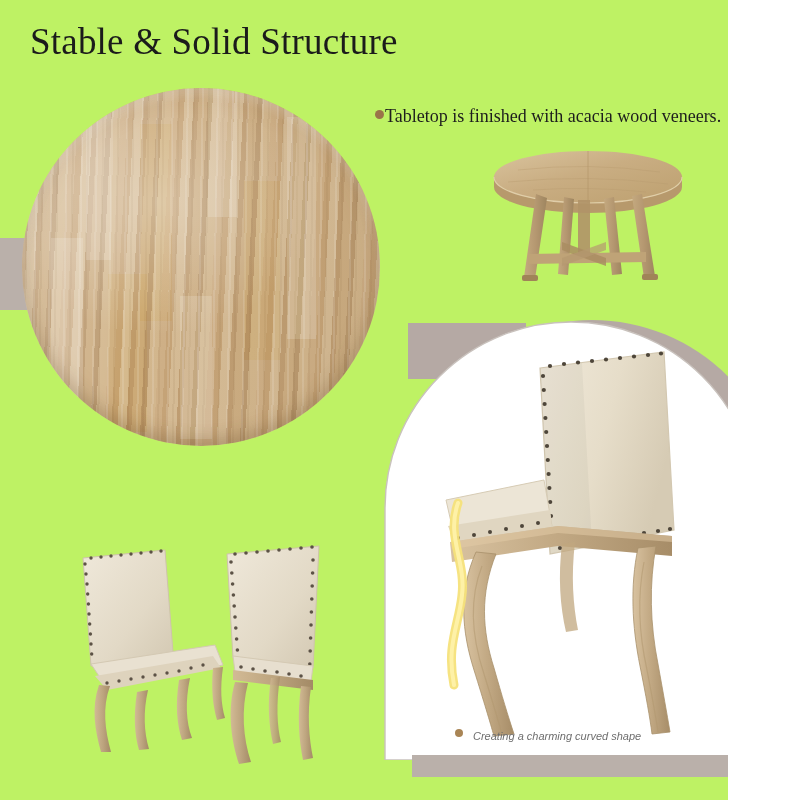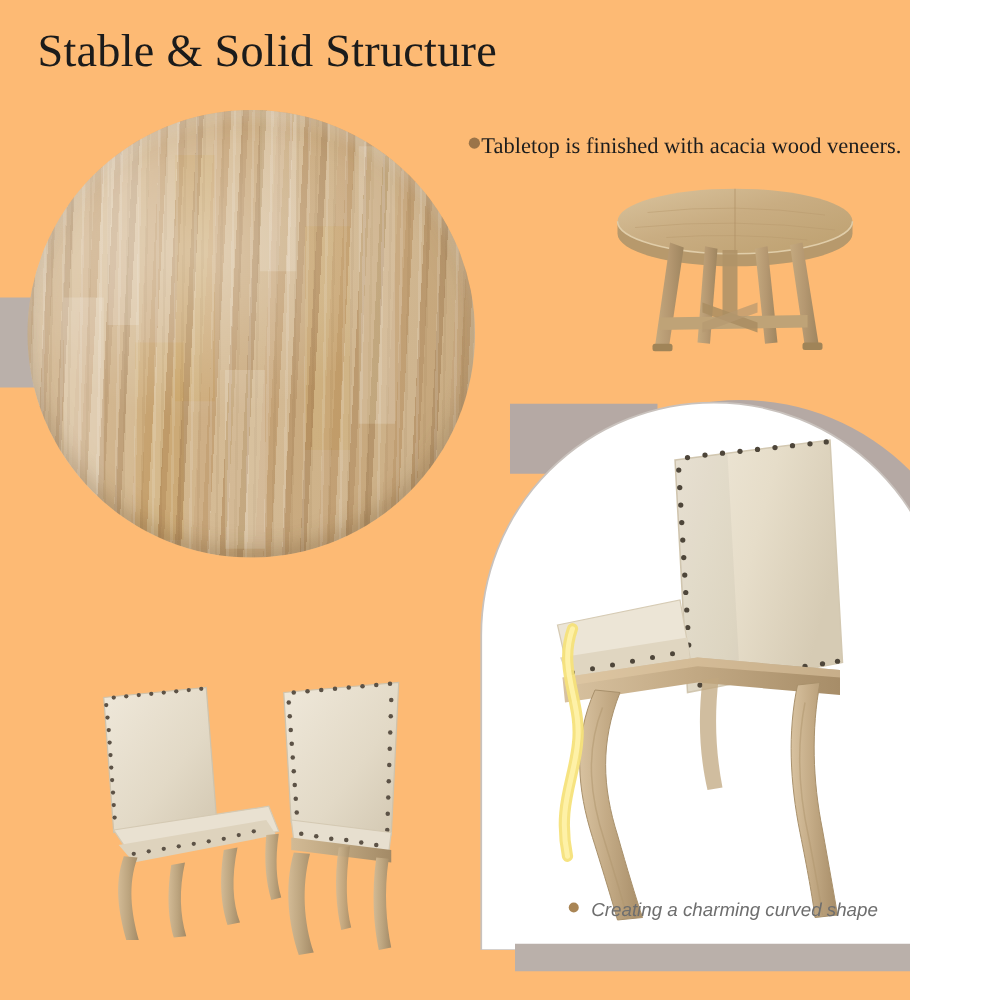--- a/index.html
+++ b/index.html
@@ -1,21 +1,21 @@
 <!DOCTYPE html>
 <html><head>
 <meta charset="utf-8">
 <title>Stable &amp; Solid Structure</title>
 <style>
   html,body{margin:0;padding:0;}
   body{
     width:800px;height:800px;background:#ffffff;overflow:hidden;
     font-family:"Liberation Sans",sans-serif;
   }
-  #page{position:relative;width:728px;height:800px;background:#fdba74;overflow:hidden;}
+  #page{position:relative;width:728px;height:800px;background:#bef264;overflow:hidden;}
 
   
   .page-title{
     position:absolute;left:30px;top:20px;
     font-family:"Liberation Serif","DejaVu Serif",serif;
     font-size:37px;font-weight:400;color:#1b1b1b;letter-spacing:.2px;
     white-space:nowrap;
   }
 
   
@@ -32,21 +32,21 @@
   }
   #bullet-tabletop{left:375px;top:106px;}
   #bullet-legs{left:26px;top:508px;}
   #bullet-legs .bullet-text{font-size:18.5px;}
   #bullet-legs .dot{width:8px;height:8px;}
 
   #bullet-curve{left:455px;top:720px;gap:10px;}
   #bullet-curve .dot{width:8px;height:8px;background:#a98555;}
   #bullet-curve .bullet-text{
     font-family:"Liberation Sans",sans-serif;
-    font-style:italic;font-size:15px;color:#6e6e6e;
+    font-style:italic;font-size:11px;color:#6e6e6e;margin-top:10px;
   }
 
   
   .tabletop{
     position:absolute;left:22px;top:88px;width:358px;height:358px;border-radius:50%;
     overflow:hidden;
     background:
       linear-gradient(100deg, rgba(255,255,255,.30) 0%, rgba(255,255,255,0) 38%, rgba(120,92,55,.10) 100%),
       repeating-linear-gradient(93deg,
         #cfb087 0px,#cfb087 7px,

